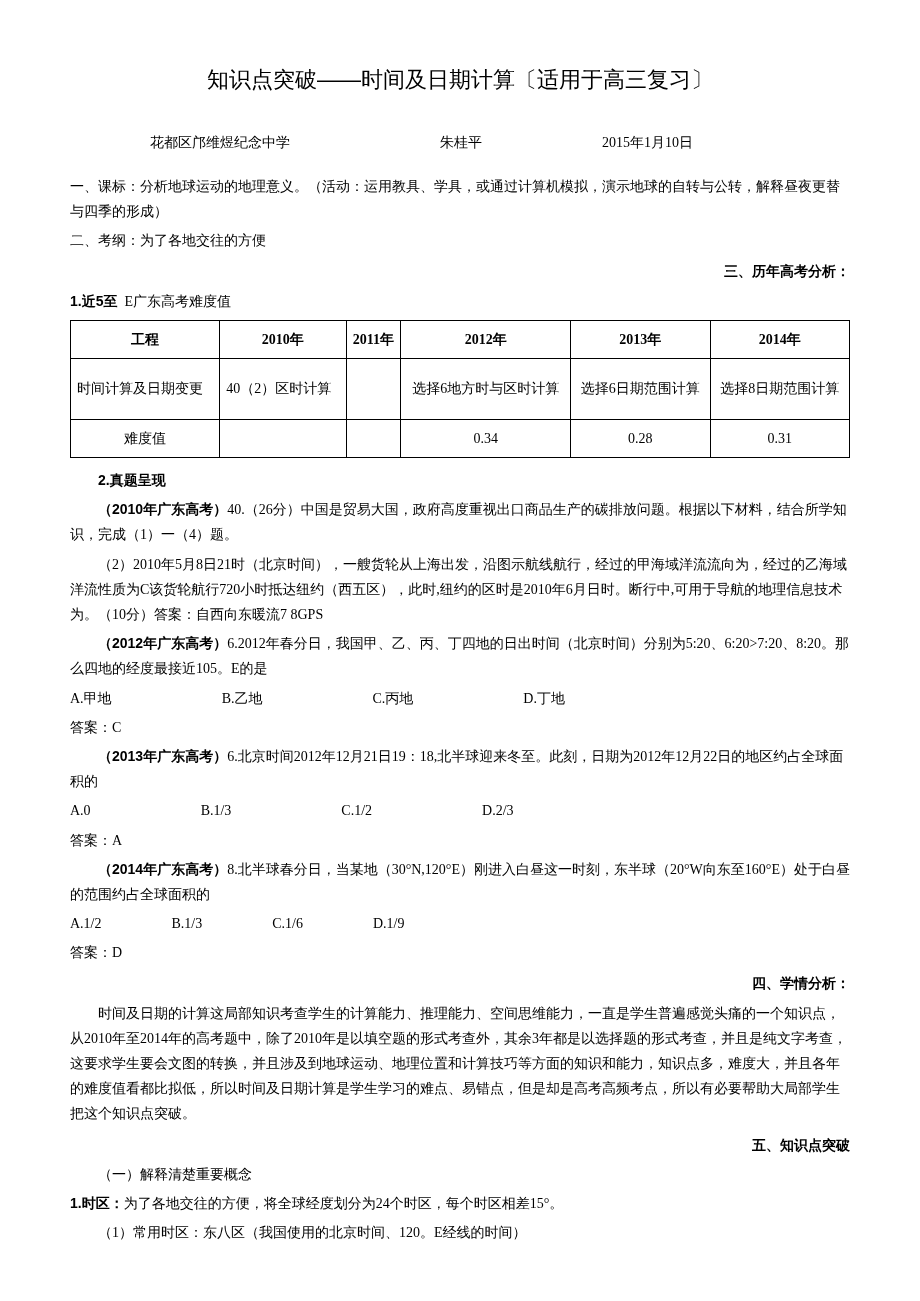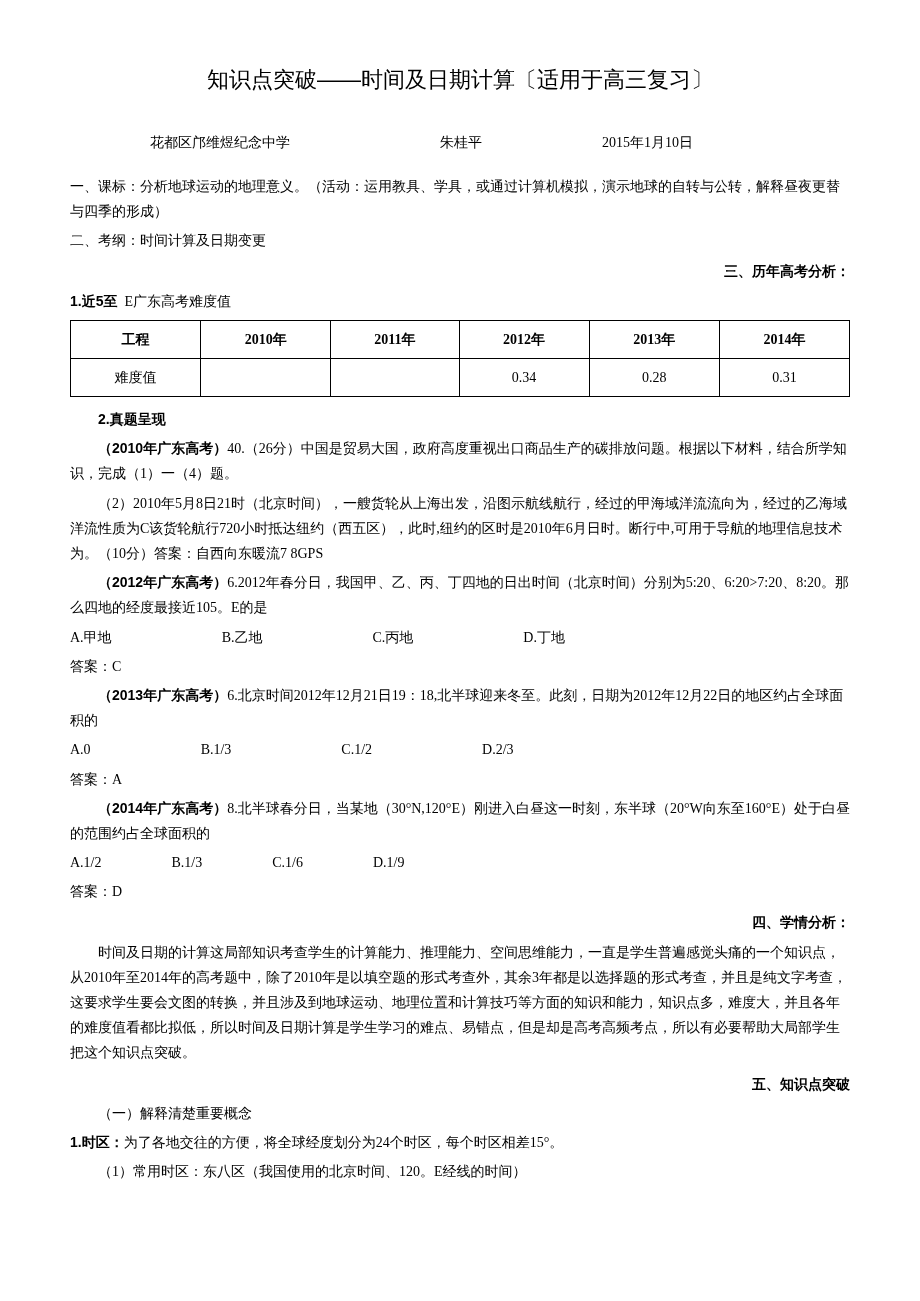--- a/index.html
+++ b/index.html
@@ -58,37 +58,45 @@
   <span class="meta-school">花都区邝维煜纪念中学</span>
   <span class="meta-author">朱桂平</span>
   <span class="meta-date">2015年1月10日</span>
 </div>
 
 <div class="para">
   <span class="run">一、课标：</span><span class="run">分析地球运动的地理意义。（活动：运用教具、学具，或通过计算机模拟，演示地球的自转与公转，解释昼夜更替与四季的形成）</span>
 </div>
 
 <div class="para">
-  <span class="run">二、考纲：</span><span class="run">时间计算及日期变更</span>
+  <span class="run">二、考纲：</span><span class="run">为了各地交往的方便</span>
 </div>
 
 <div class="para section-head bold">三、历年高考分析：</div>
 <div class="para">
   <span class="bold run">1.近5至</span>&nbsp;&nbsp;<span class="run">E广东高考难度值</span>
 </div>
 
 <table>
   <tbody>
       <tr>
     <th>工程</th>
     <th>2010年</th>
     <th>2011年</th>
     <th>2012年</th>
     <th>2013年</th>
     <th>2014年</th>
+  </tr>
+  <tr>
+    <td class="left" style="height:48px">时间计算及日期变更</td>
+    <td class="left">40（2）区时计算</td>
+    <td></td>
+    <td>选择6地方时与区时计算</td>
+    <td>选择6日期范围计算</td>
+    <td>选择8日期范围计算</td>
   </tr>
   <tr>
     <td>难度值</td>
     <td></td>
     <td></td>
     <td>0.34</td>
     <td>0.28</td>
     <td>0.31</td>
   </tr>
 </tbody>

